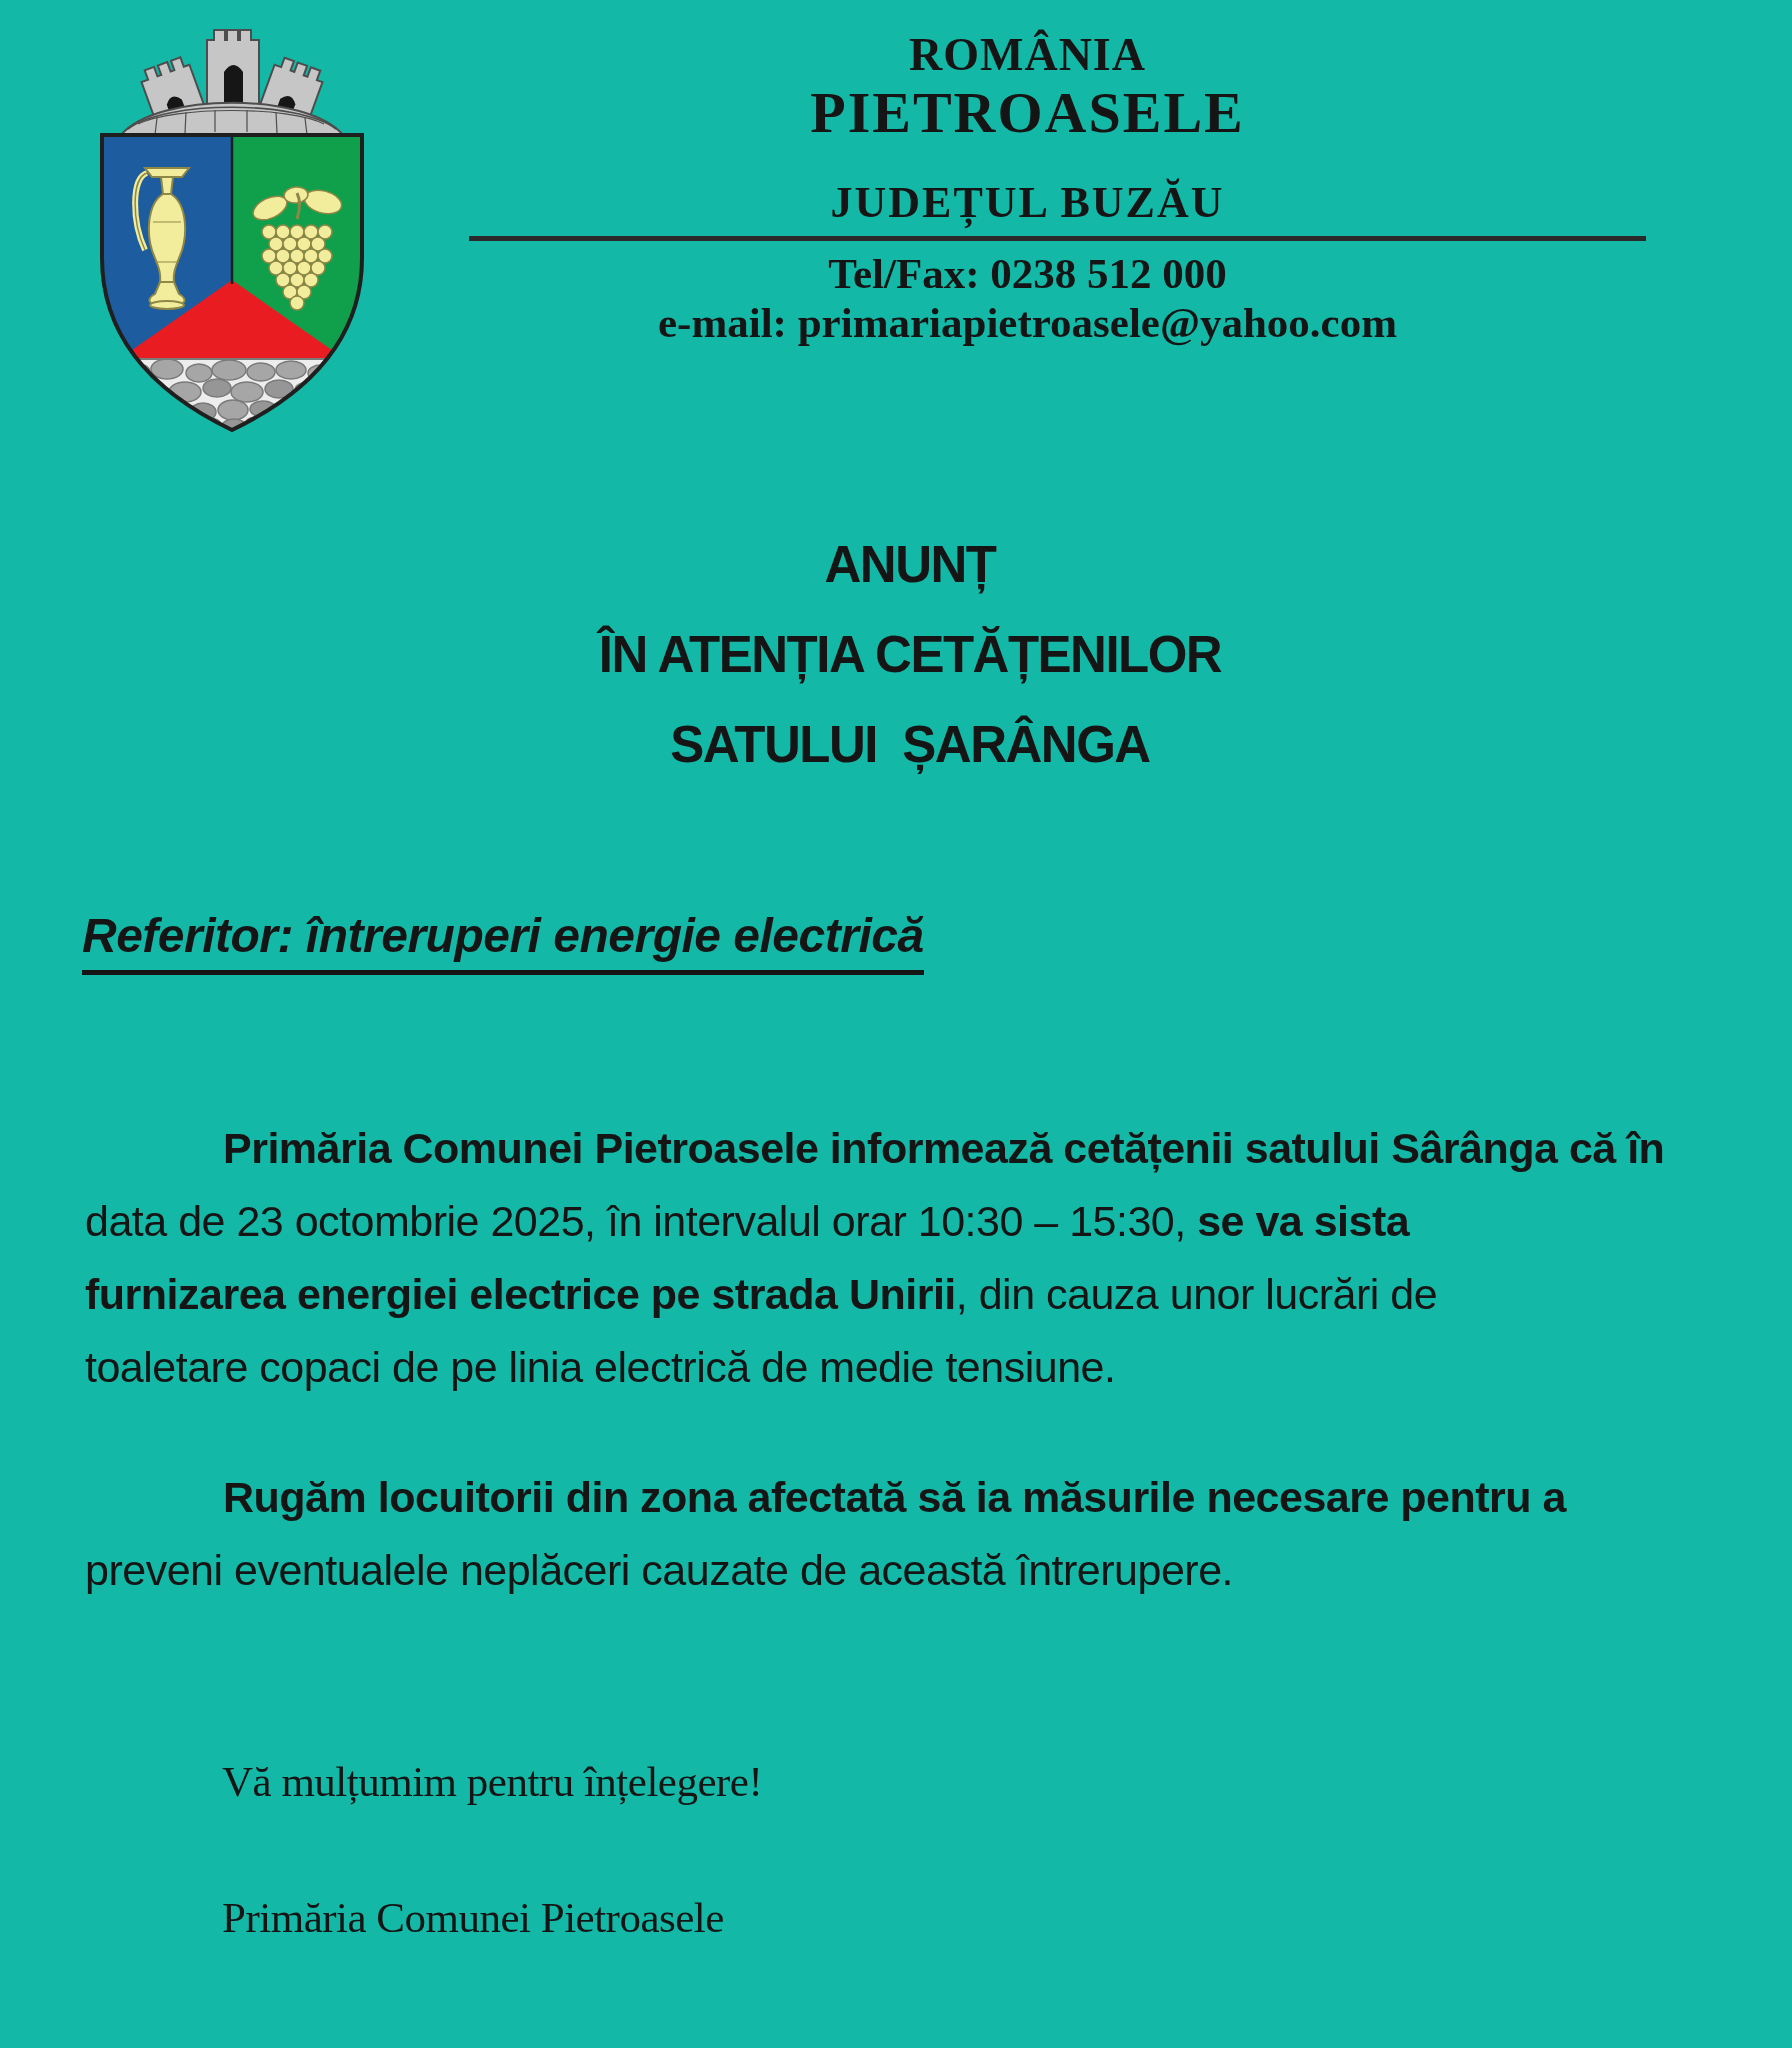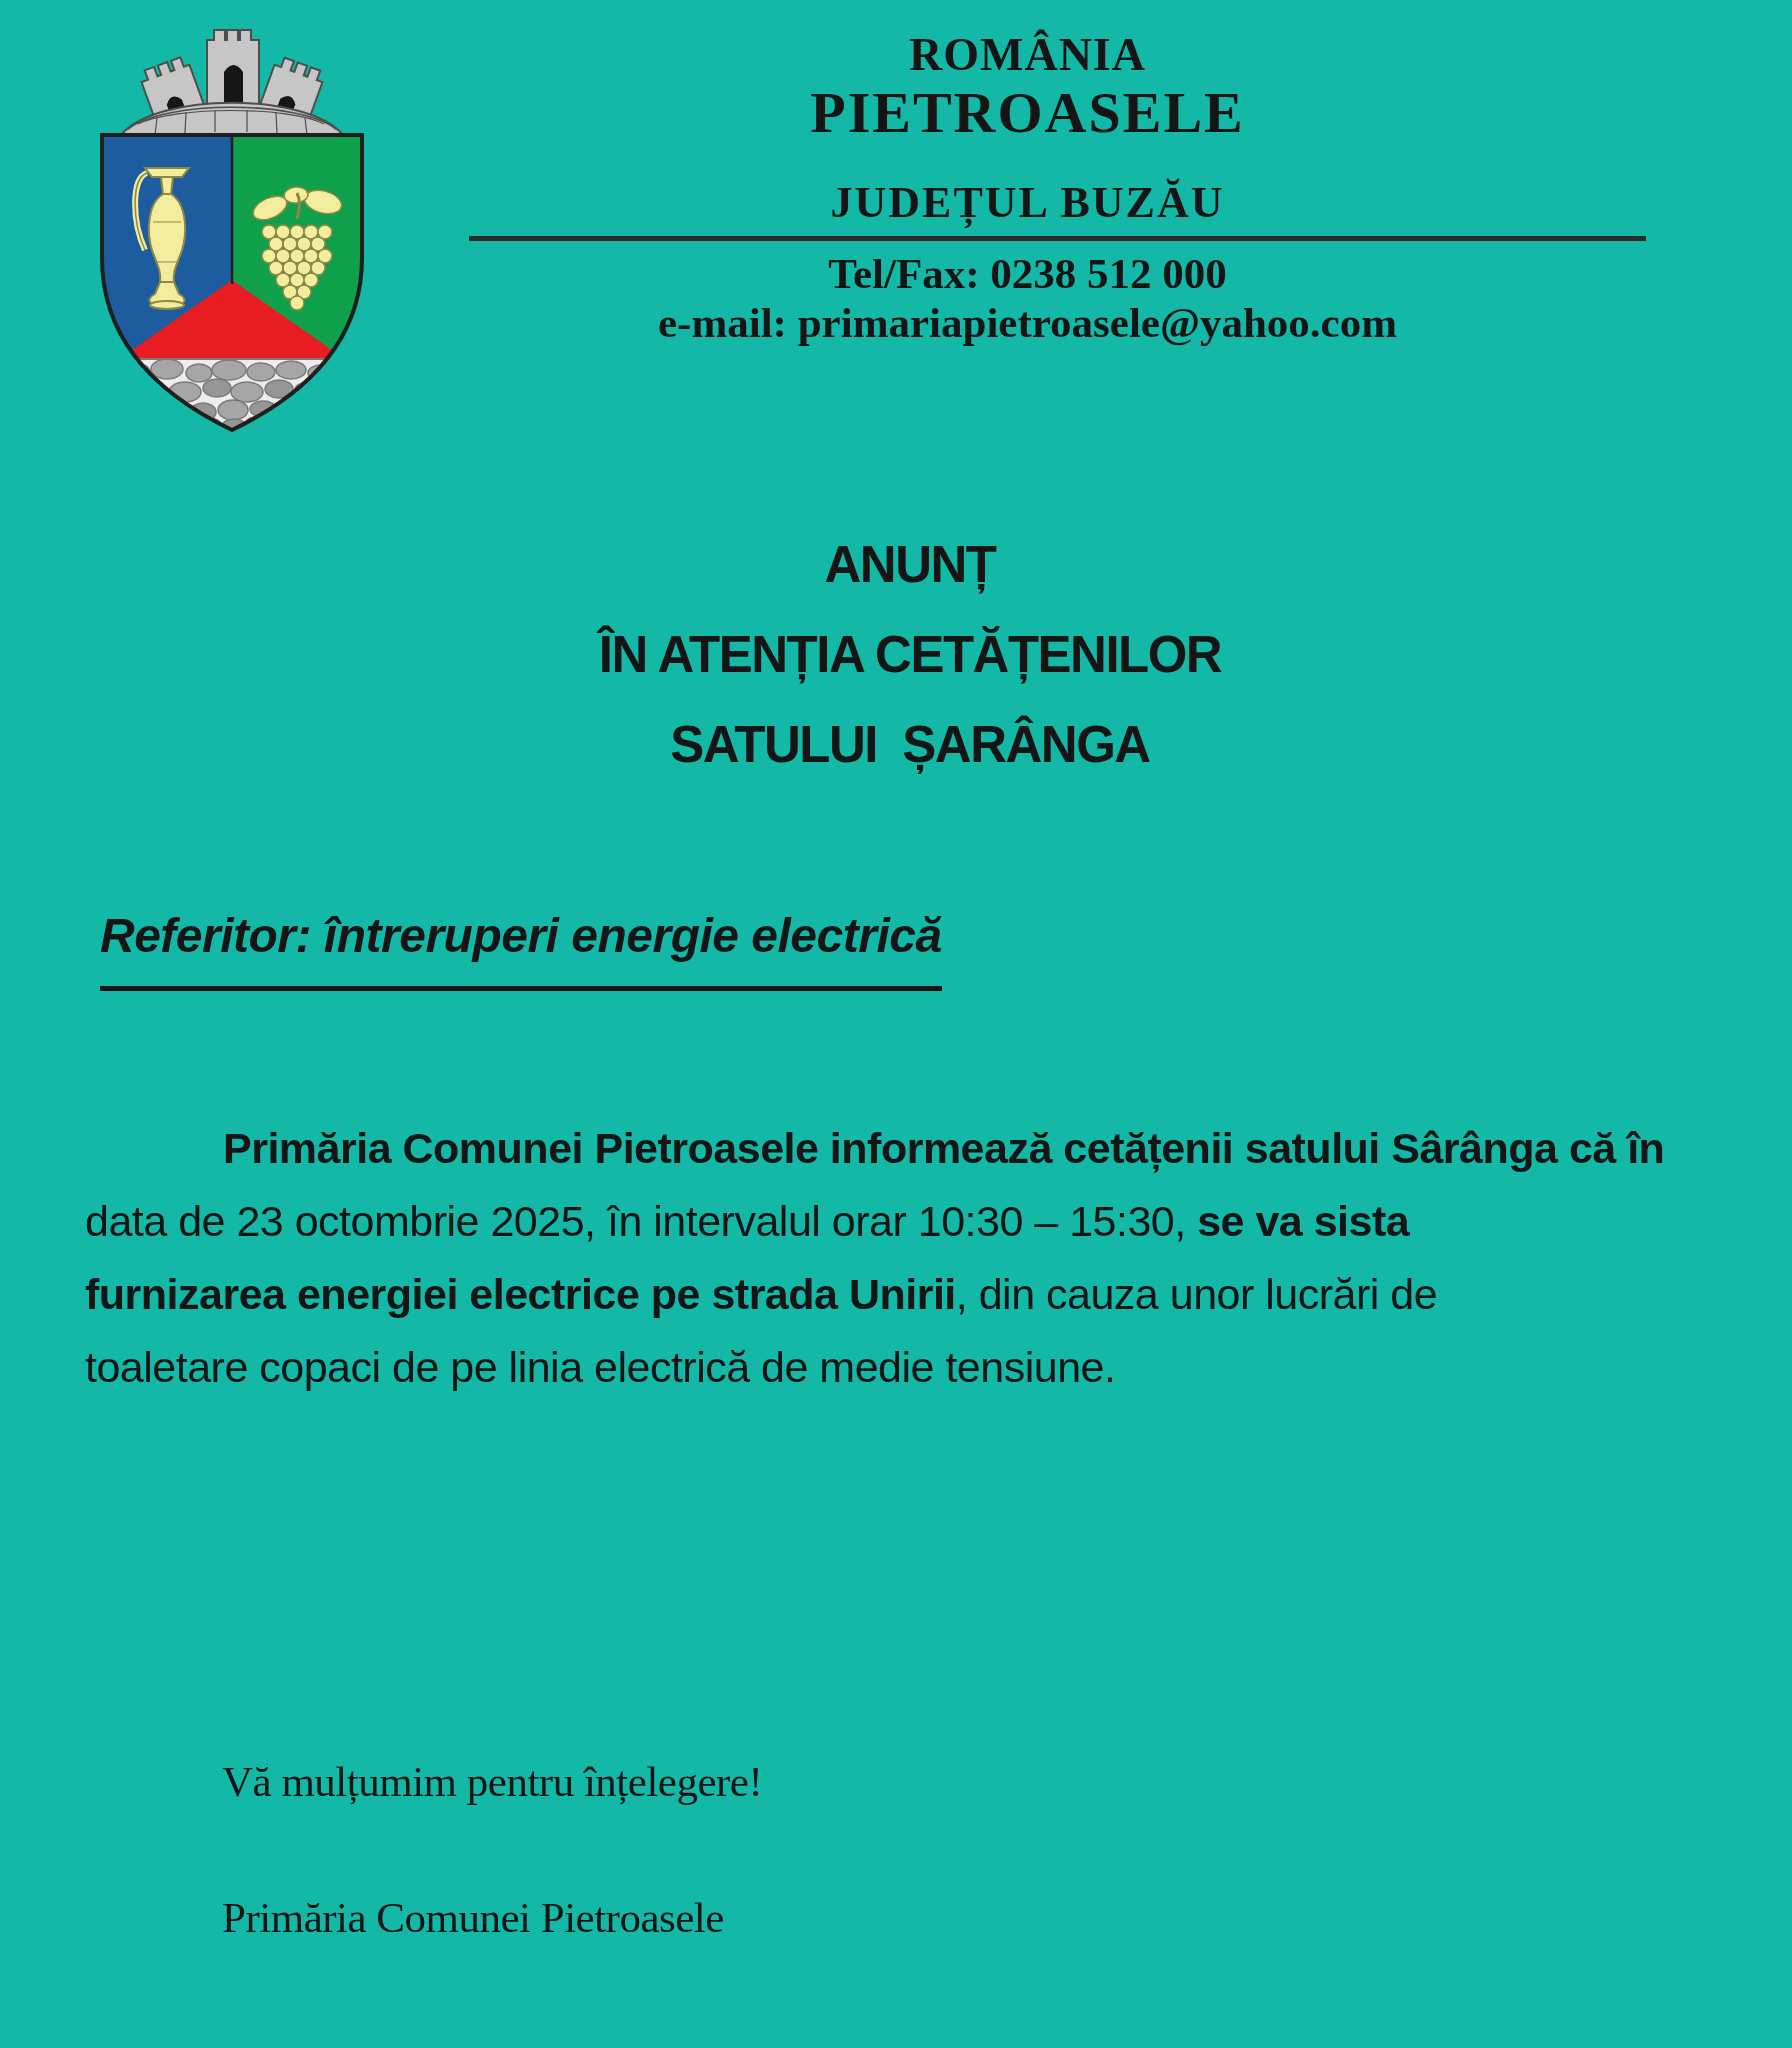--- a/index.html
+++ b/index.html
@@ -30,21 +30,21 @@
   
   .title{position:absolute;top:520px;left:14px;width:1792px;text-align:center;
          font-family:"Liberation Sans","DejaVu Sans",sans-serif;font-weight:700;
          font-size:51px;line-height:90px;letter-spacing:-1.5px;}
   .title-line{white-space:pre;}
 
   
   .subject{position:absolute;left:82px;top:908px;
            font-family:"Liberation Sans","DejaVu Sans",sans-serif;
            font-weight:700;font-style:italic;font-size:48px;line-height:56px;letter-spacing:-0.5px;}
-  .subject span{display:inline-block;border-bottom:5px solid var(--ink);padding-bottom:22px;margin-left:18px;}
+  .subject span{display:inline-block;border-bottom:5px solid var(--ink);padding-bottom:6px;}
 
   
   .bodytext{position:absolute;left:85px;top:1112px;width:1580px;
             font-family:"Liberation Sans","DejaVu Sans",sans-serif;
             font-size:43px;line-height:73px;letter-spacing:-0.5px;}
   .para + .para{margin-top:57px;}
   .bline{white-space:nowrap;}
   .bline.indent{padding-left:138px;font-weight:bold;}
   .bline .b{font-weight:700;}
 
@@ -195,18 +195,22 @@
     <span>Referitor: întreruperi energie electrică</span>
   </div>
 
   <div class="bodytext">
       <div class="para">
         <div class="bline indent"><span>Primăria Comunei Pietroasele informează cetățenii satului Sârânga că în</span></div>
         <div class="bline"><span>data de 23 octombrie 2025, în intervalul orar 10:30 – 15:30, </span><span class="b">se va sista</span></div>
         <div class="bline"><span class="b">furnizarea energiei electrice pe strada Unirii</span><span>, din cauza unor lucrări de</span></div>
         <div class="bline"><span>toaletare copaci de pe linia electrică de medie tensiune.</span></div>
       </div>
+      <div class="para">
+        <div class="bline indent"><span>Rugăm locuitorii din zona afectată să ia măsurile necesare pentru a</span></div>
+        <div class="bline"><span>preveni eventualele neplăceri cauzate de această întrerupere.</span></div>
+      </div>
     </div>
 
   <div class="closing c1">Vă mulțumim pentru înțelegere!</div>
   <div class="closing c2">Primăria Comunei Pietroasele</div>
 
 </div>
 
 </body></html>

